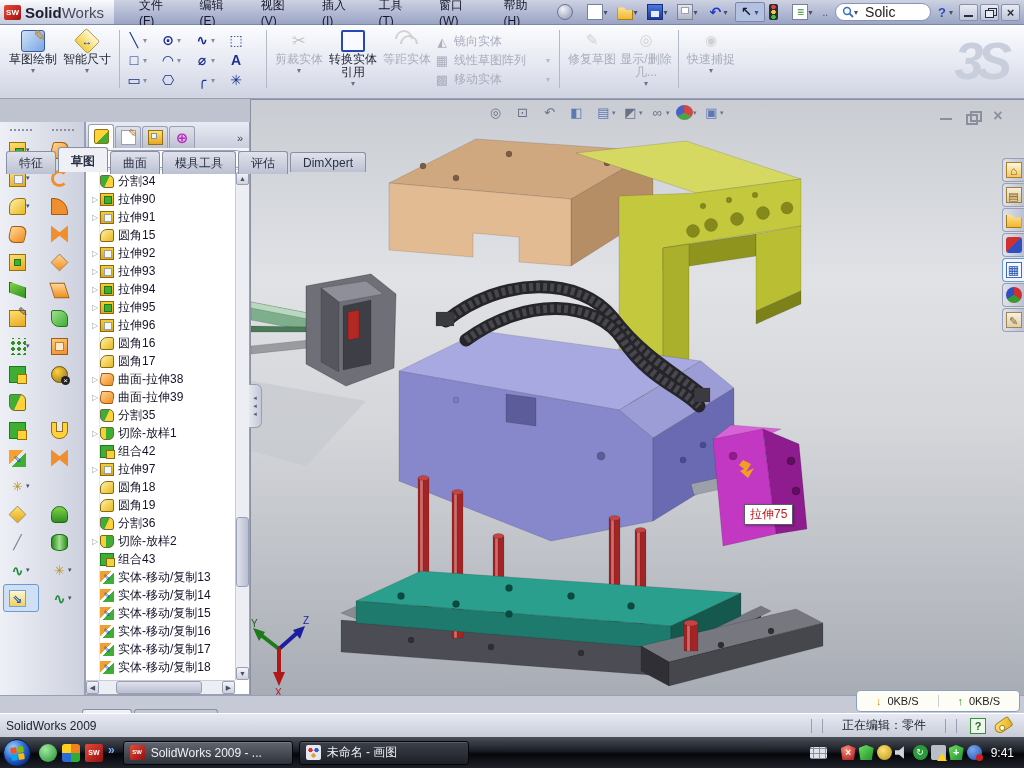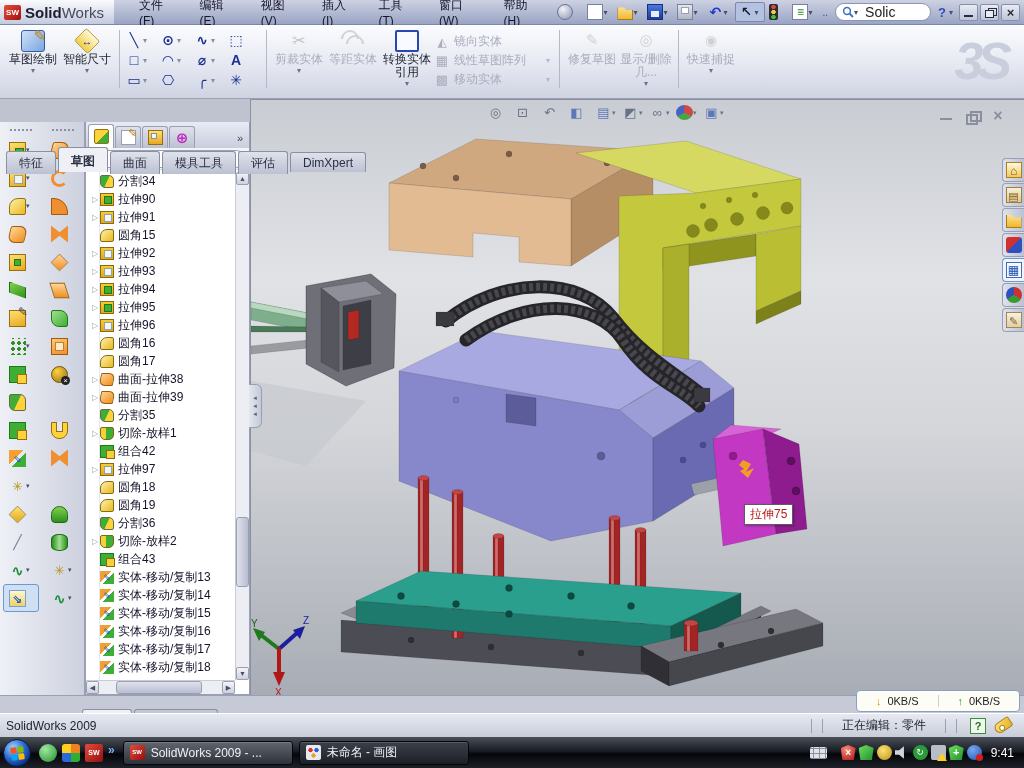--- a/index.html
+++ b/index.html
@@ -473,28 +473,28 @@
           </span>
       </div>
     </div>
     <div class="vsep"></div>
 
     <div class="bigbtn disabled">
       <span class="bico ic k-trim"></span>
       <span class="blabel">剪裁实体</span>
       <span class="bcaret"></span>
     </div>
-    <div class="bigbtn disabled">
-      <span class="bico ic k-offset"></span>
-      <span class="blabel">等距实体</span>
-    </div>
     <div class="bigbtn">
       <span class="bico ic k-convert"></span>
       <span class="blabel">转换实体引用</span>
       <span class="bcaret"></span>
+    </div>
+    <div class="bigbtn disabled">
+      <span class="bico ic k-offset"></span>
+      <span class="blabel">等距实体</span>
     </div>
 
     <div class="stackcol">
       <span class="stackrow disabled">
           <span class="sglyph k-mirror"></span>
           <span class="slabel">镜向实体</span>
           <span class="caret" style="visibility: hidden;"></span>
         </span>
         <span class="stackrow disabled">
           <span class="sglyph k-lpattern"></span>

